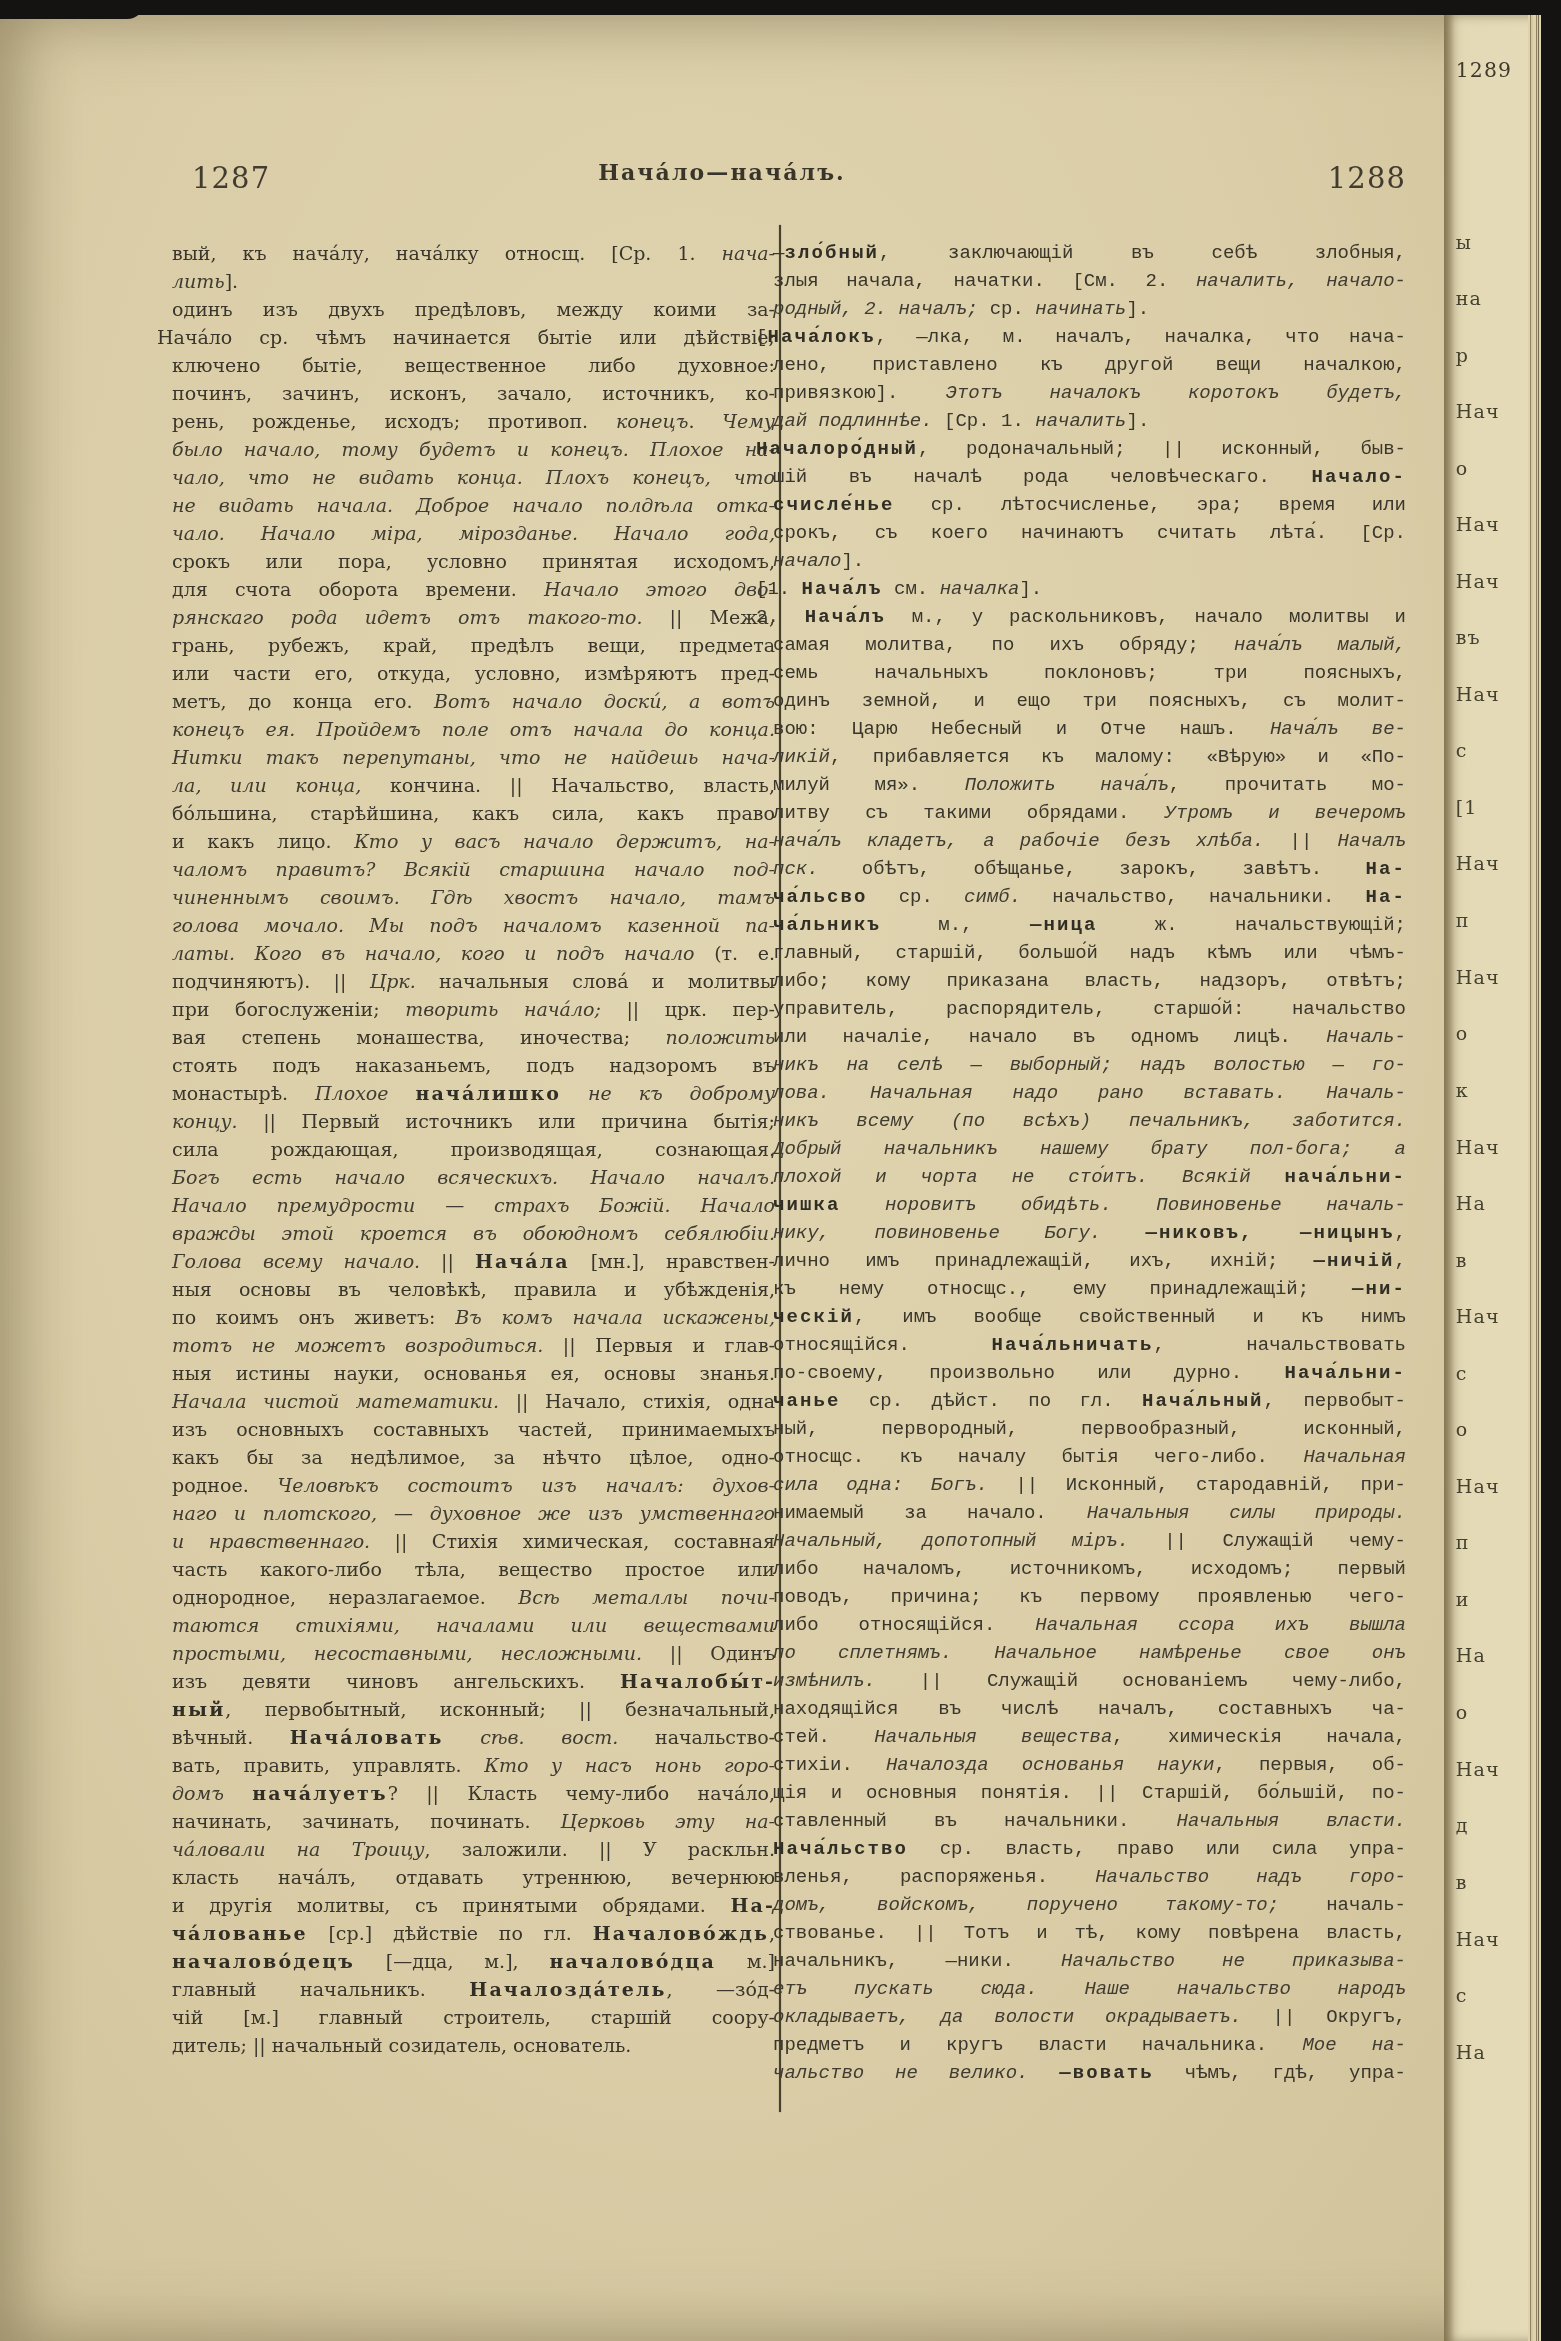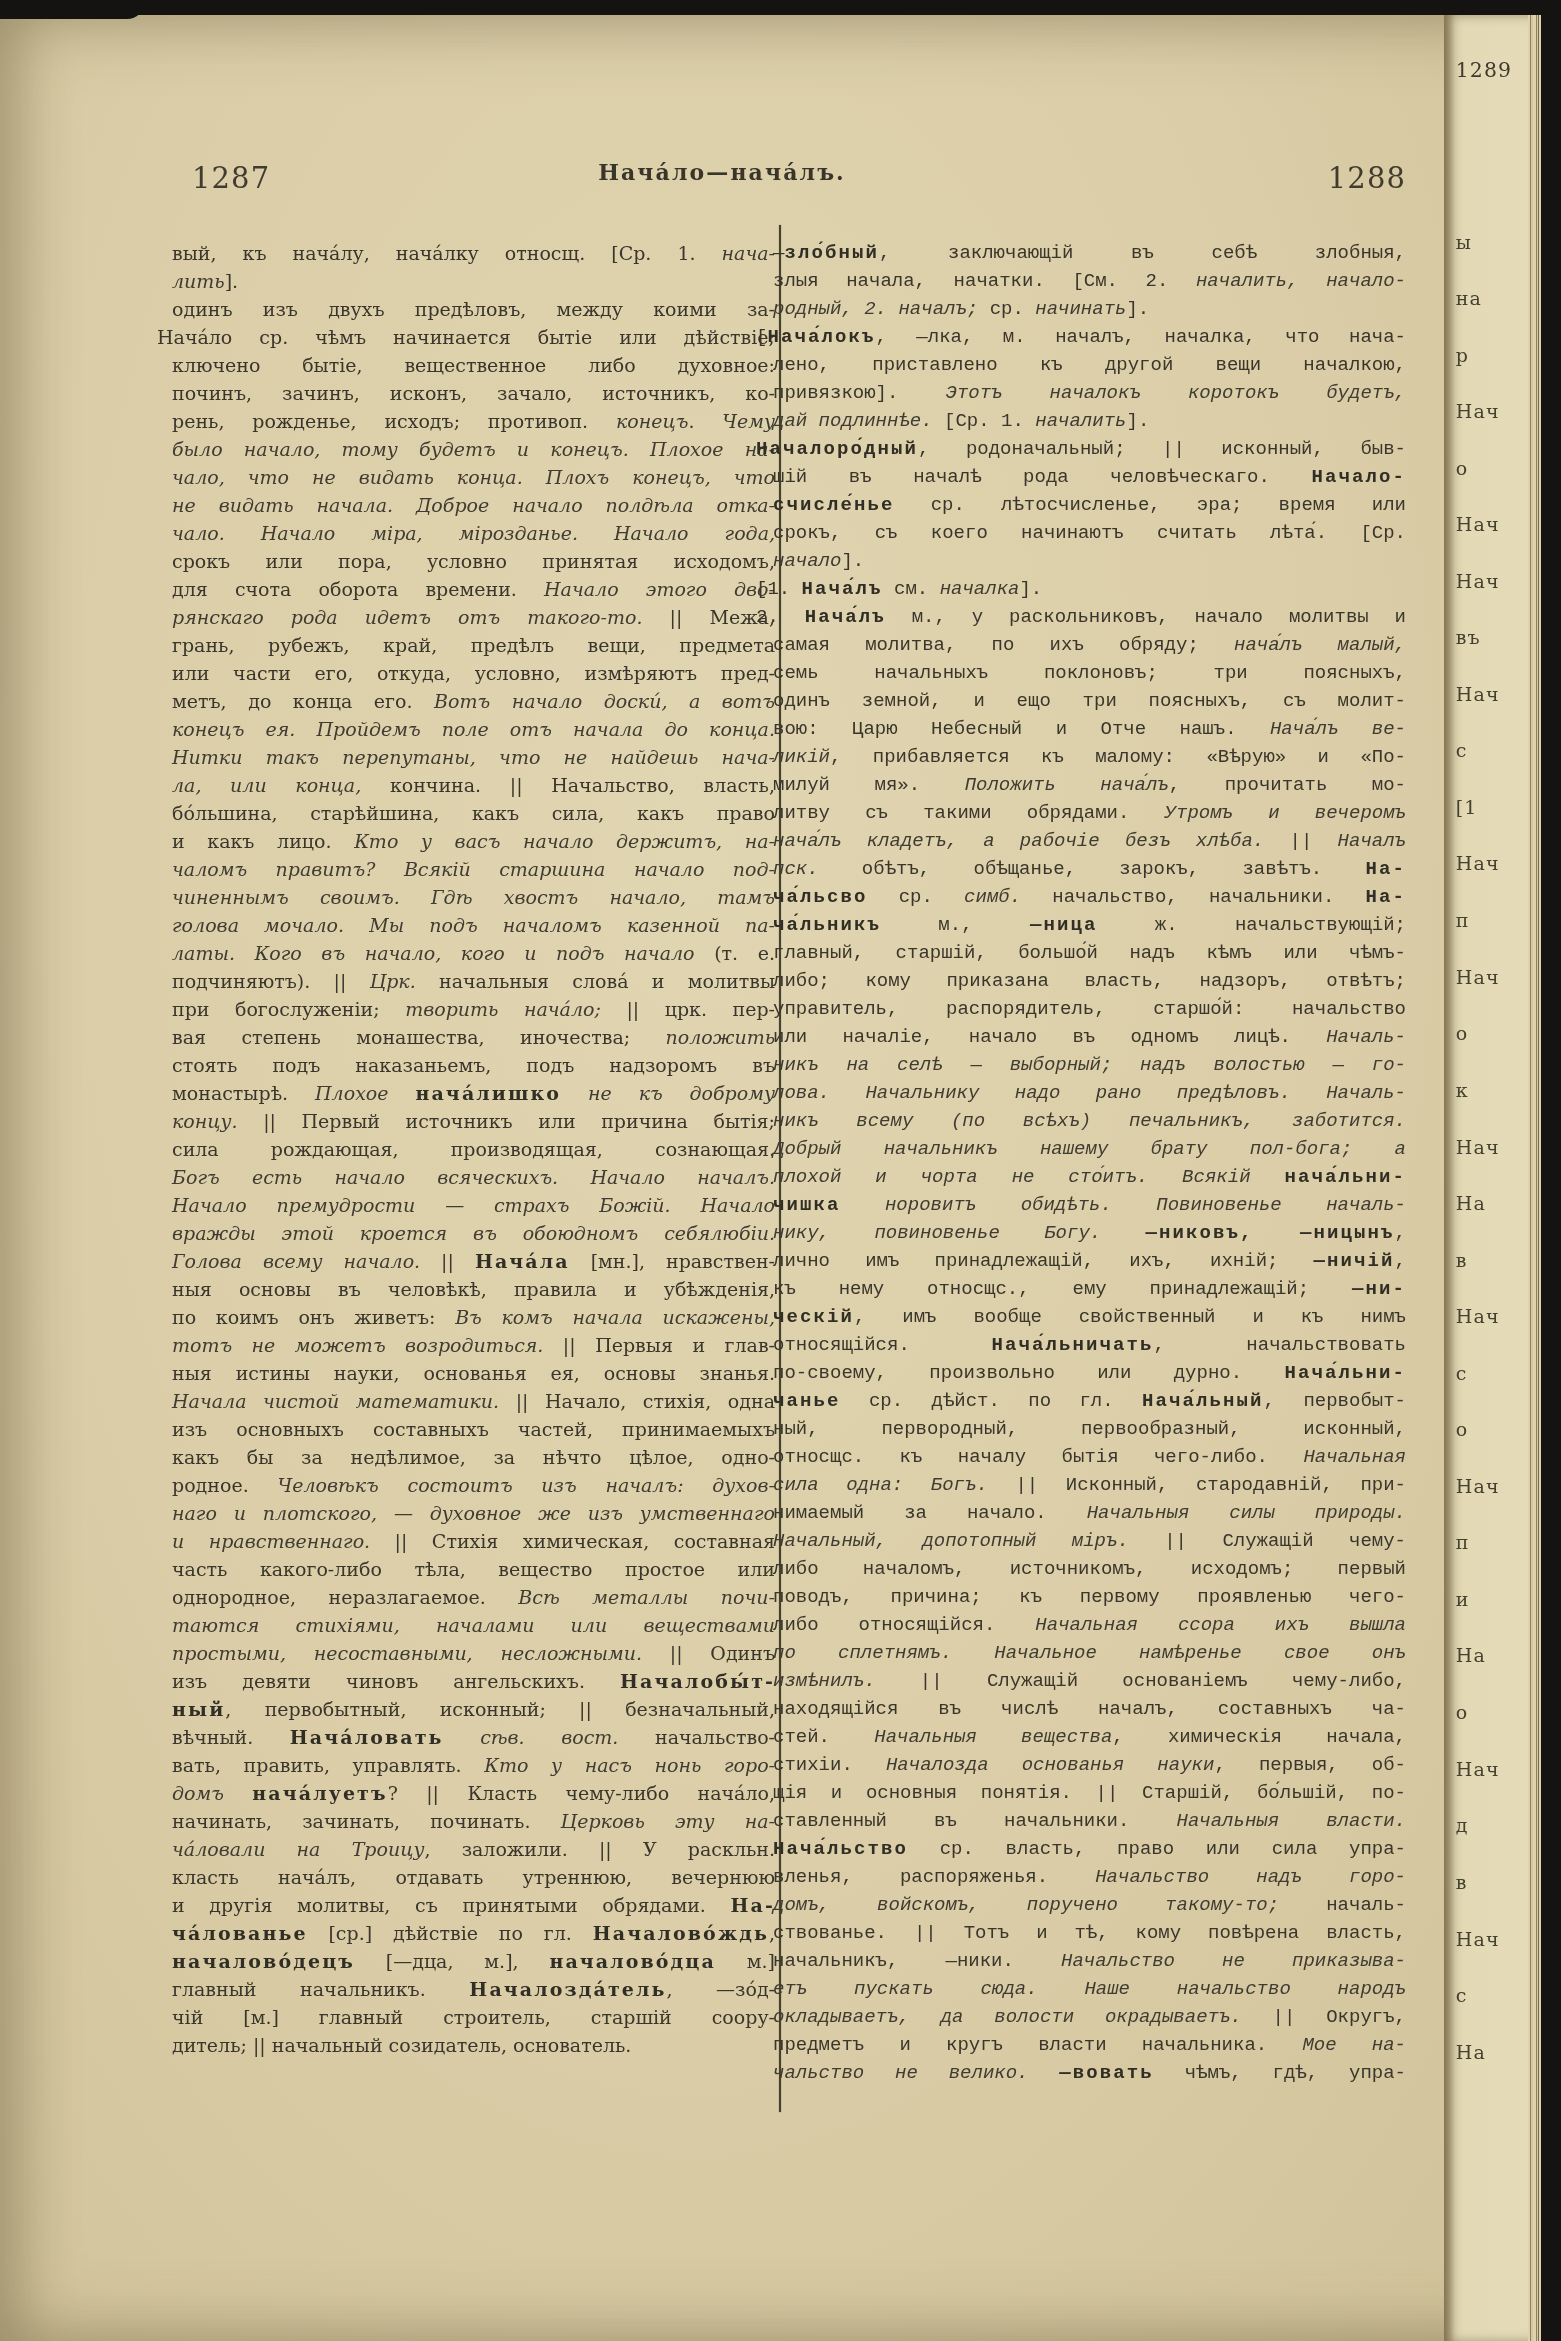--- a/index.html
+++ b/index.html
@@ -162,21 +162,21 @@
       <div class="line">литву съ такими обрядами. <i>Утромъ и вечеромъ</i></div>
       <div class="line"><i>нача́лъ кладетъ, а рабочіе безъ хлѣба.</i> || <i>Началъ</i></div>
       <div class="line"><i>пск.</i> обѣтъ, обѣщанье, зарокъ, завѣтъ. <b>На-</b></div>
       <div class="line"><b>ча́льсво</b> ср. <i>симб.</i> начальство, начальники. <b>На-</b></div>
       <div class="line"><b>ча́льникъ</b> м., <b>—ница</b> ж. начальствующій;</div>
       <div class="line">главный, старшій, большо́й надъ кѣмъ или чѣмъ-</div>
       <div class="line">либо; кому приказана власть, надзоръ, отвѣтъ;</div>
       <div class="line">управитель, распорядитель, старшо́й: начальство</div>
       <div class="line">или началіе, начало въ одномъ лицѣ. <i>Началь-</i></div>
       <div class="line"><i>никъ на селѣ — выборный; надъ волостью — го-</i></div>
-      <div class="line"><i>лова. Начальнику надо рано предѣловъ. Началь-</i></div>
+      <div class="line"><i>лова. Начальная надо рано вставать. Началь-</i></div>
       <div class="line"><i>никъ всему (по всѣхъ) печальникъ, заботится.</i></div>
       <div class="line"><i>Добрый начальникъ нашему брату пол-бога; а</i></div>
       <div class="line"><i>плохой и чорта не сто́итъ. Всякій</i> <b>нача́льни-</b></div>
       <div class="line"><b>чишка</b> <i>норовитъ обидѣть. Повиновенье началь-</i></div>
       <div class="line"><i>нику, повиновенье Богу.</i> <b>—никовъ, —ницынъ</b>,</div>
       <div class="line">лично имъ принадлежащій, ихъ, ихній; <b>—ничій</b>,</div>
       <div class="line">къ нему относщс., ему принадлежащій; <b>—ни-</b></div>
       <div class="line"><b>ческій</b>, имъ вообще свойственный и къ нимъ</div>
       <div class="line">относящійся. <b>Нача́льничать</b>, начальствовать</div>
       <div class="line">по-своему, произвольно или дурно. <b>Нача́льни-</b></div>

